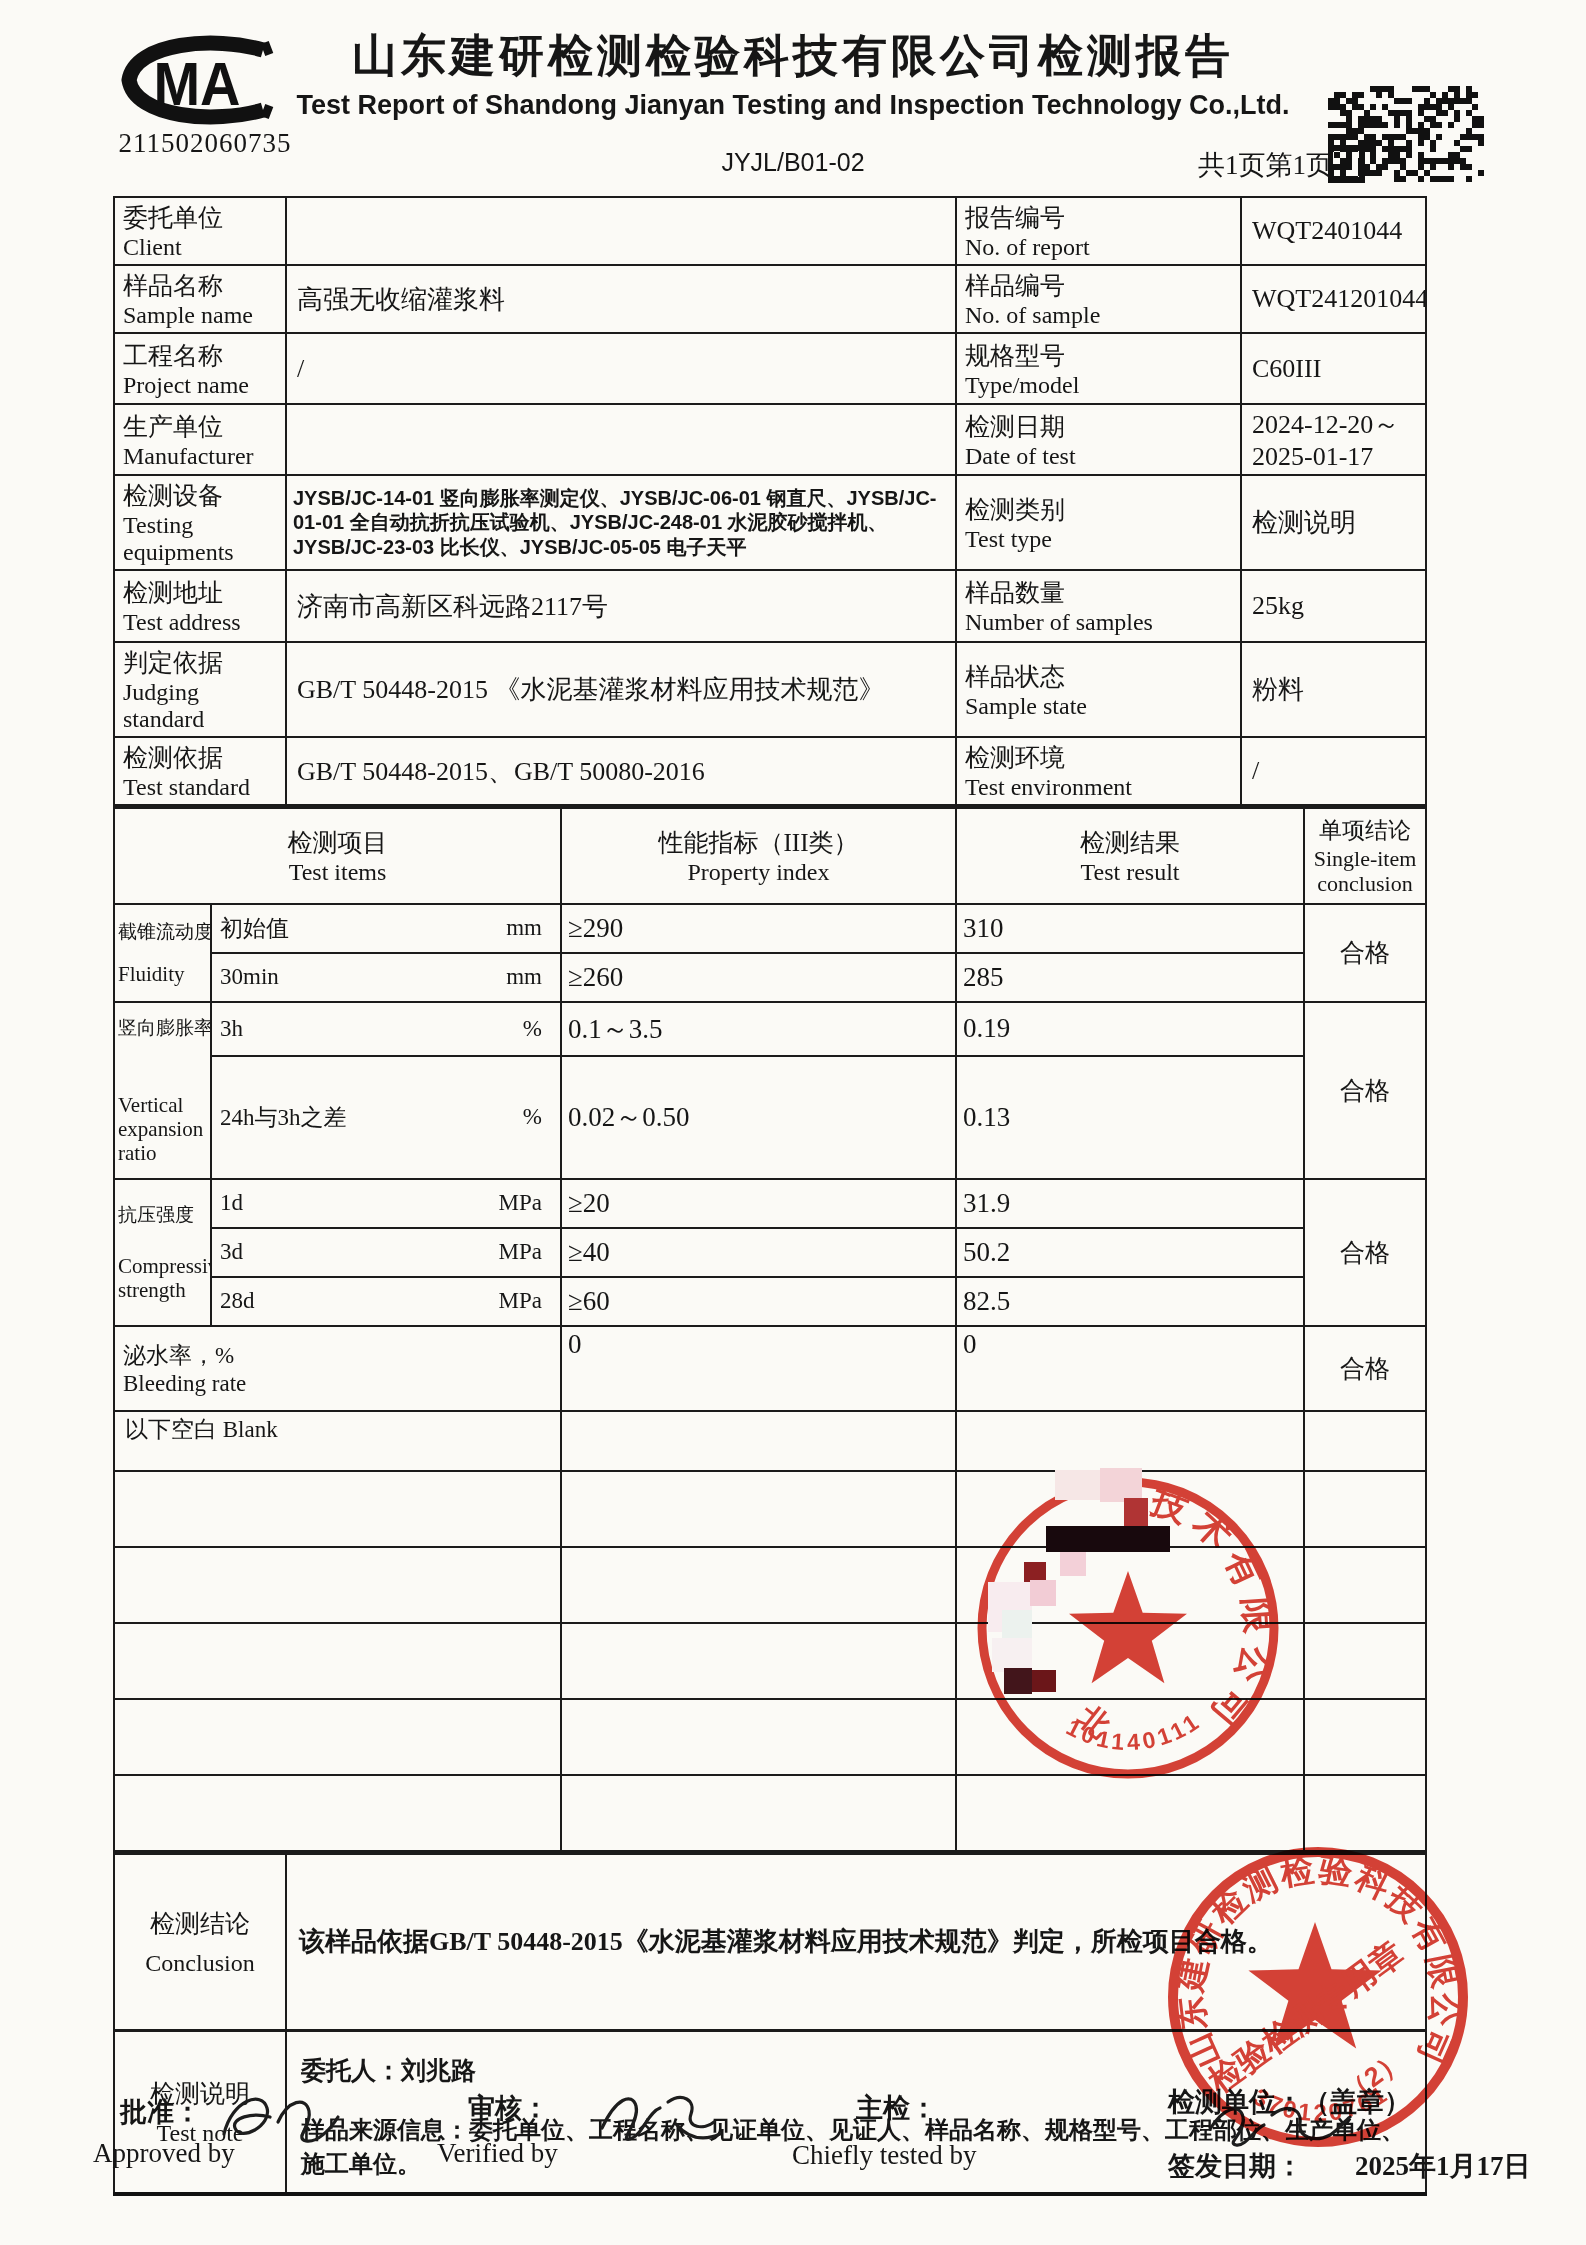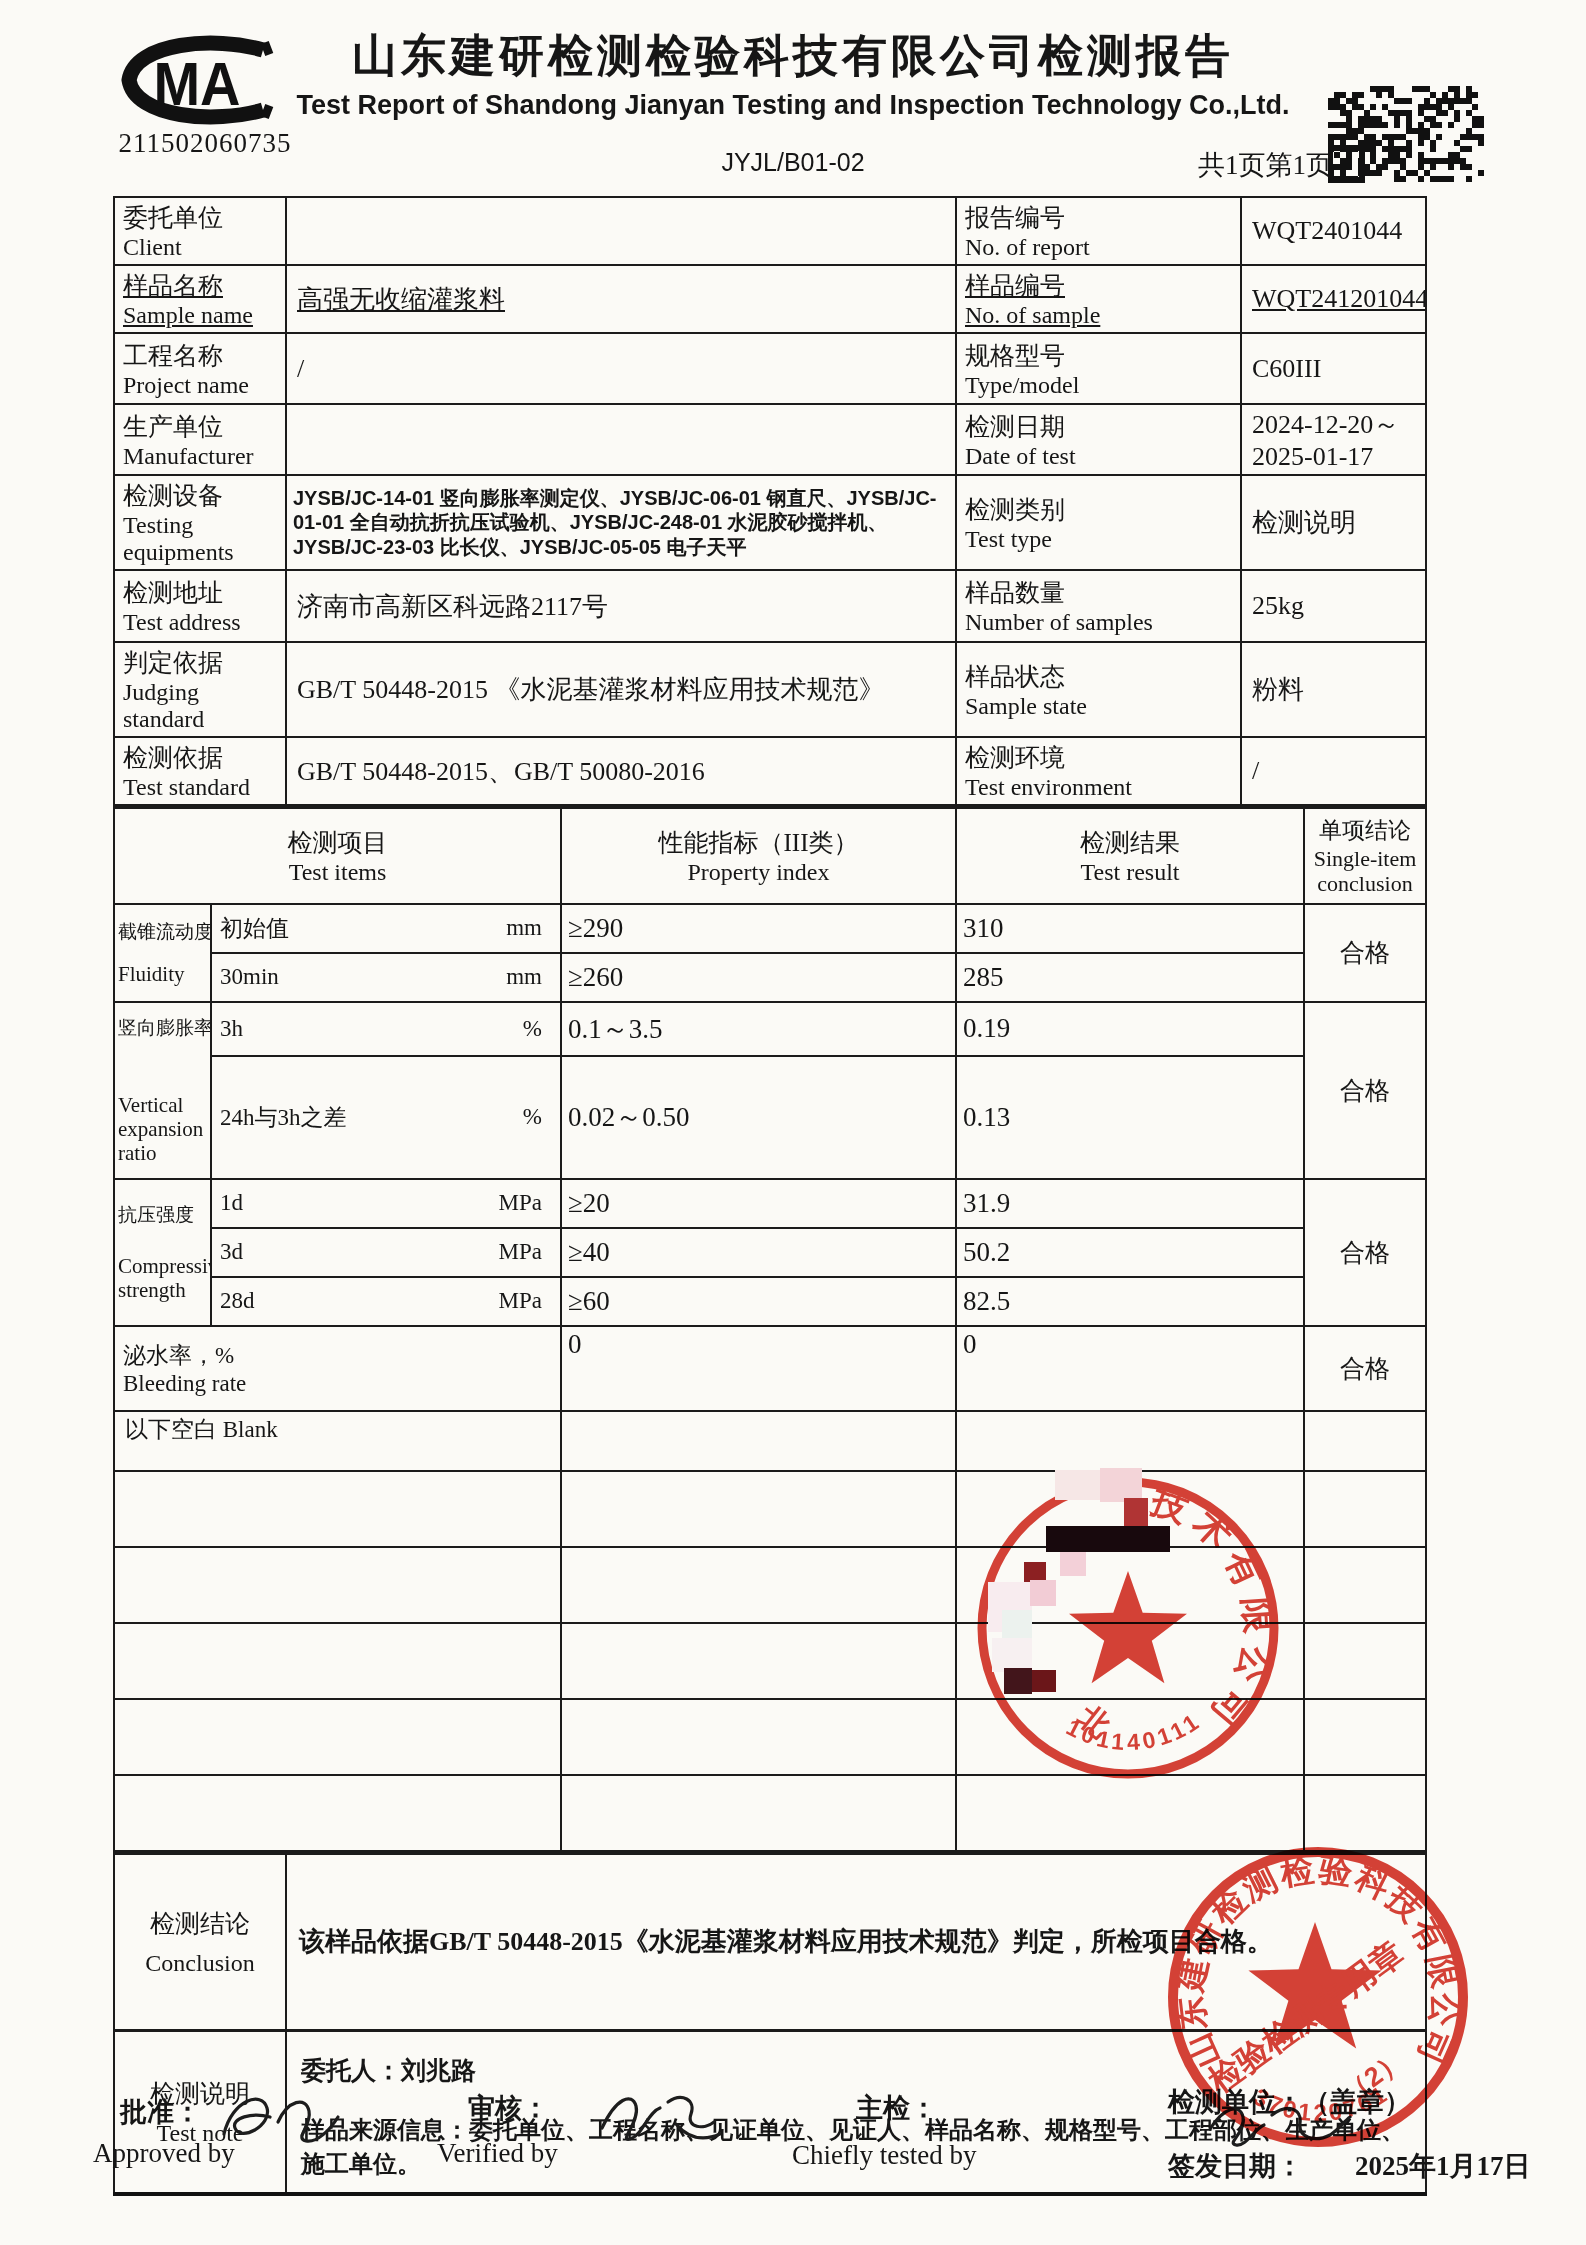--- a/index.html
+++ b/index.html
@@ -321,21 +321,21 @@
             <td>
               <div class="lab">
                 <span class="cn">报告编号</span>
                 <span class="en">No. of report</span>
               </div>
             </td>
             <td>
               <div class="val preline">WQT2401044</div>
             </td>
           </tr>
-          <tr style="height: 56px; text-decoration: underline;">
+          <tr style="height: 56px;">
             <td>
               <div class="lab">
                 <span class="cn">样品名称</span>
                 <span class="en">Sample name</span>
               </div>
             </td>
             <td>
               <div class="val ">高强无收缩灌浆料</div>
             </td>
             <td>

